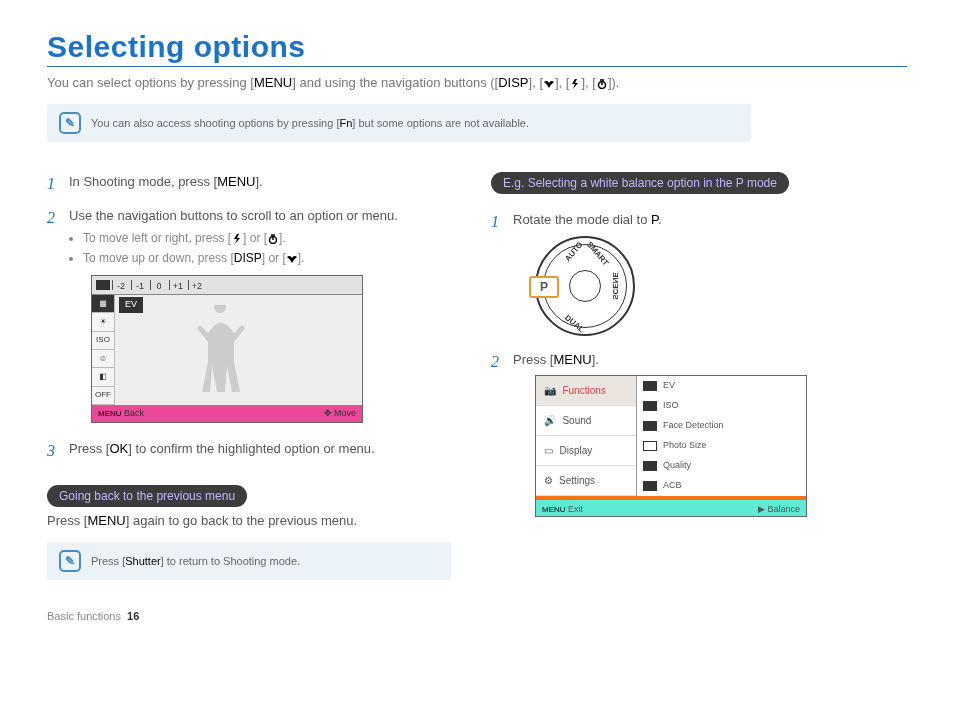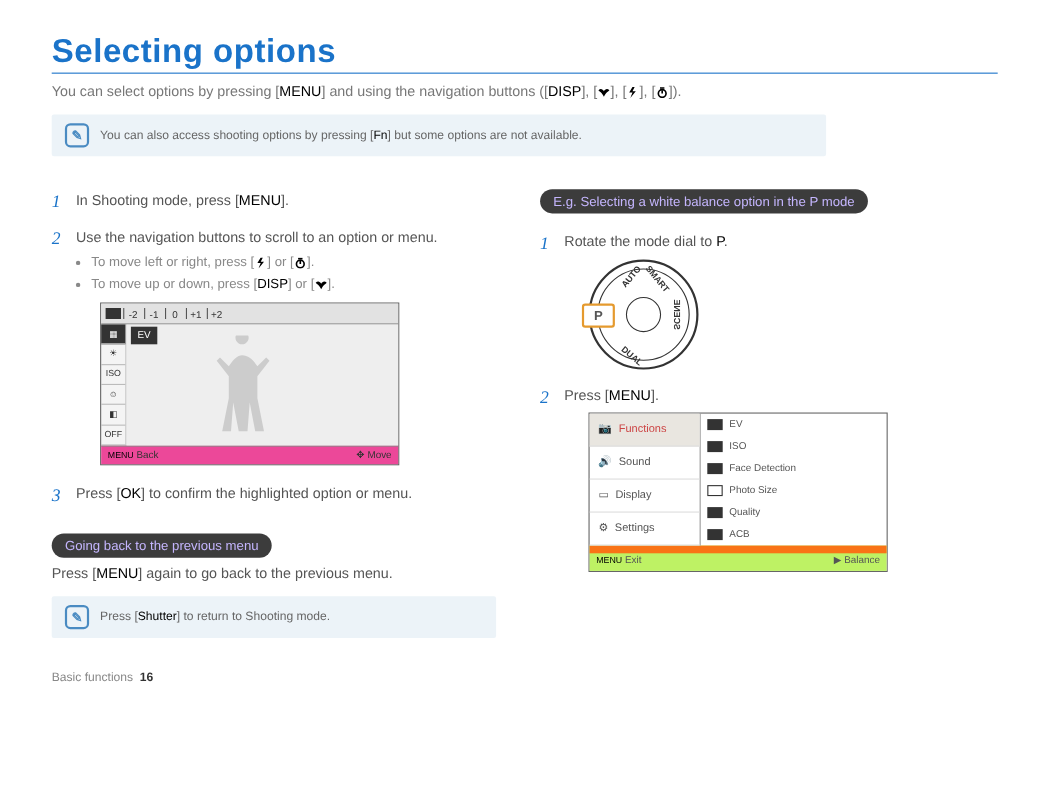--- a/index.html
+++ b/index.html
@@ -41,21 +41,21 @@
   .dial-mark{position:absolute;font-size:8px;color:#333;font-weight:bold}
   
   .menu{width:270px;border:1px solid #666;margin:6px 0 0 22px;font-size:10px}
   .menu .mbody{display:flex;height:120px}
   .menu .mleft{width:100px;border-right:1px solid #999;display:flex;flex-direction:column}
   .menu .mleft div{flex:1;display:flex;align-items:center;gap:6px;padding:0 8px;border-bottom:1px solid #ddd}
   .menu .mleft div.sel{background:#e9e6e0;color:#c44}
   .menu .mright{flex:1;display:flex;flex-direction:column}
   .menu .mright div{flex:1;display:flex;align-items:center;gap:6px;padding:0 6px;font-size:9px}
   .mi{width:14px;height:10px;background:#333;display:inline-block;flex:none}
-  .menu .mfoot{height:16px;border-top:7px solid #f97316;background:#bef264;display:flex;align-items:flex-start;justify-content:space-between;padding:0 6px;font-size:9px}
+  .menu .mfoot{height:16px;border-top:4px solid #f97316;background:#5eead4;display:flex;align-items:flex-end;justify-content:space-between;padding:0 6px;font-size:9px}
   .footer{text-align:left;font-size:11px;color:#888;margin-top:30px}
   .footer b{color:#333}
   .ico{display:inline-block;width:12px;height:10px;vertical-align:middle}
 </style>
 </head>
 <body>
 
 <div class="page">
   <h1>Selecting options</h1>
   <div class="rule"></div>

